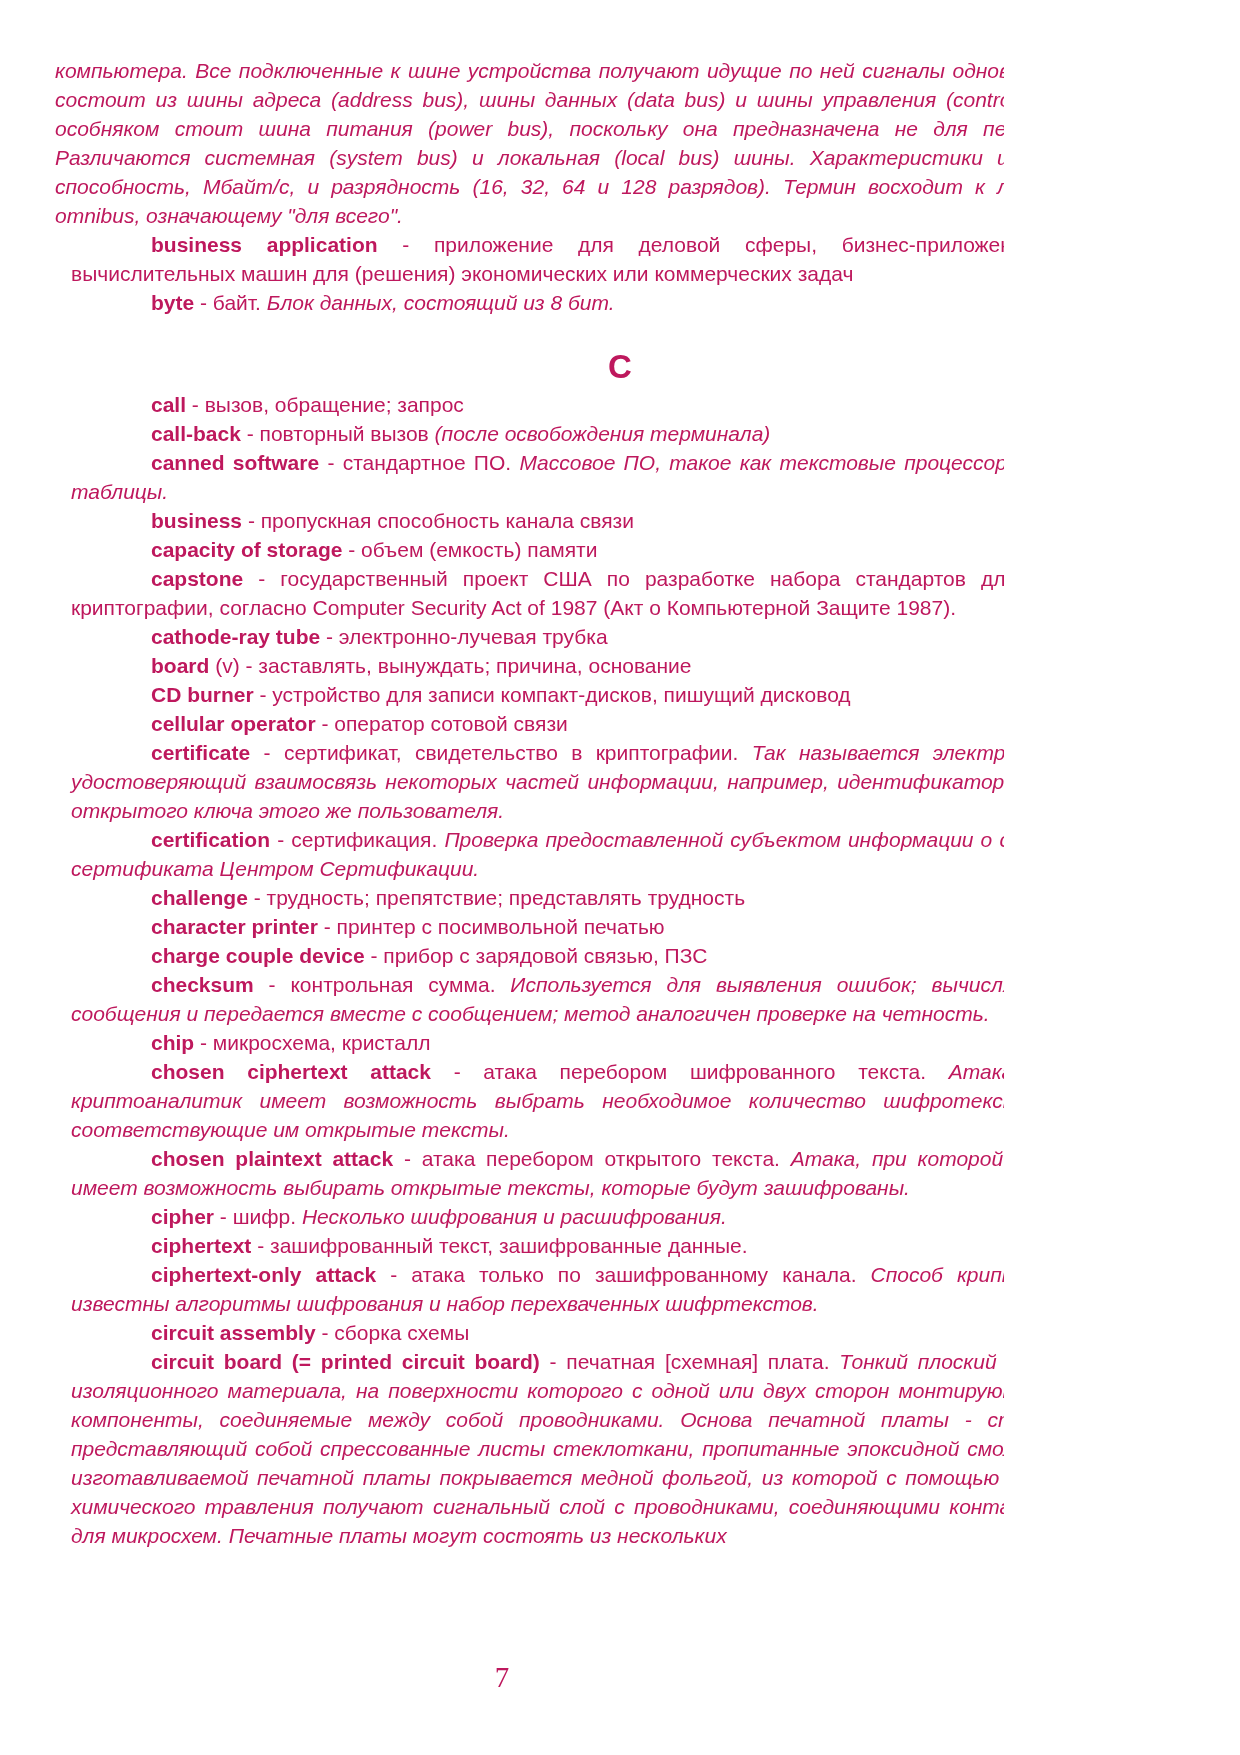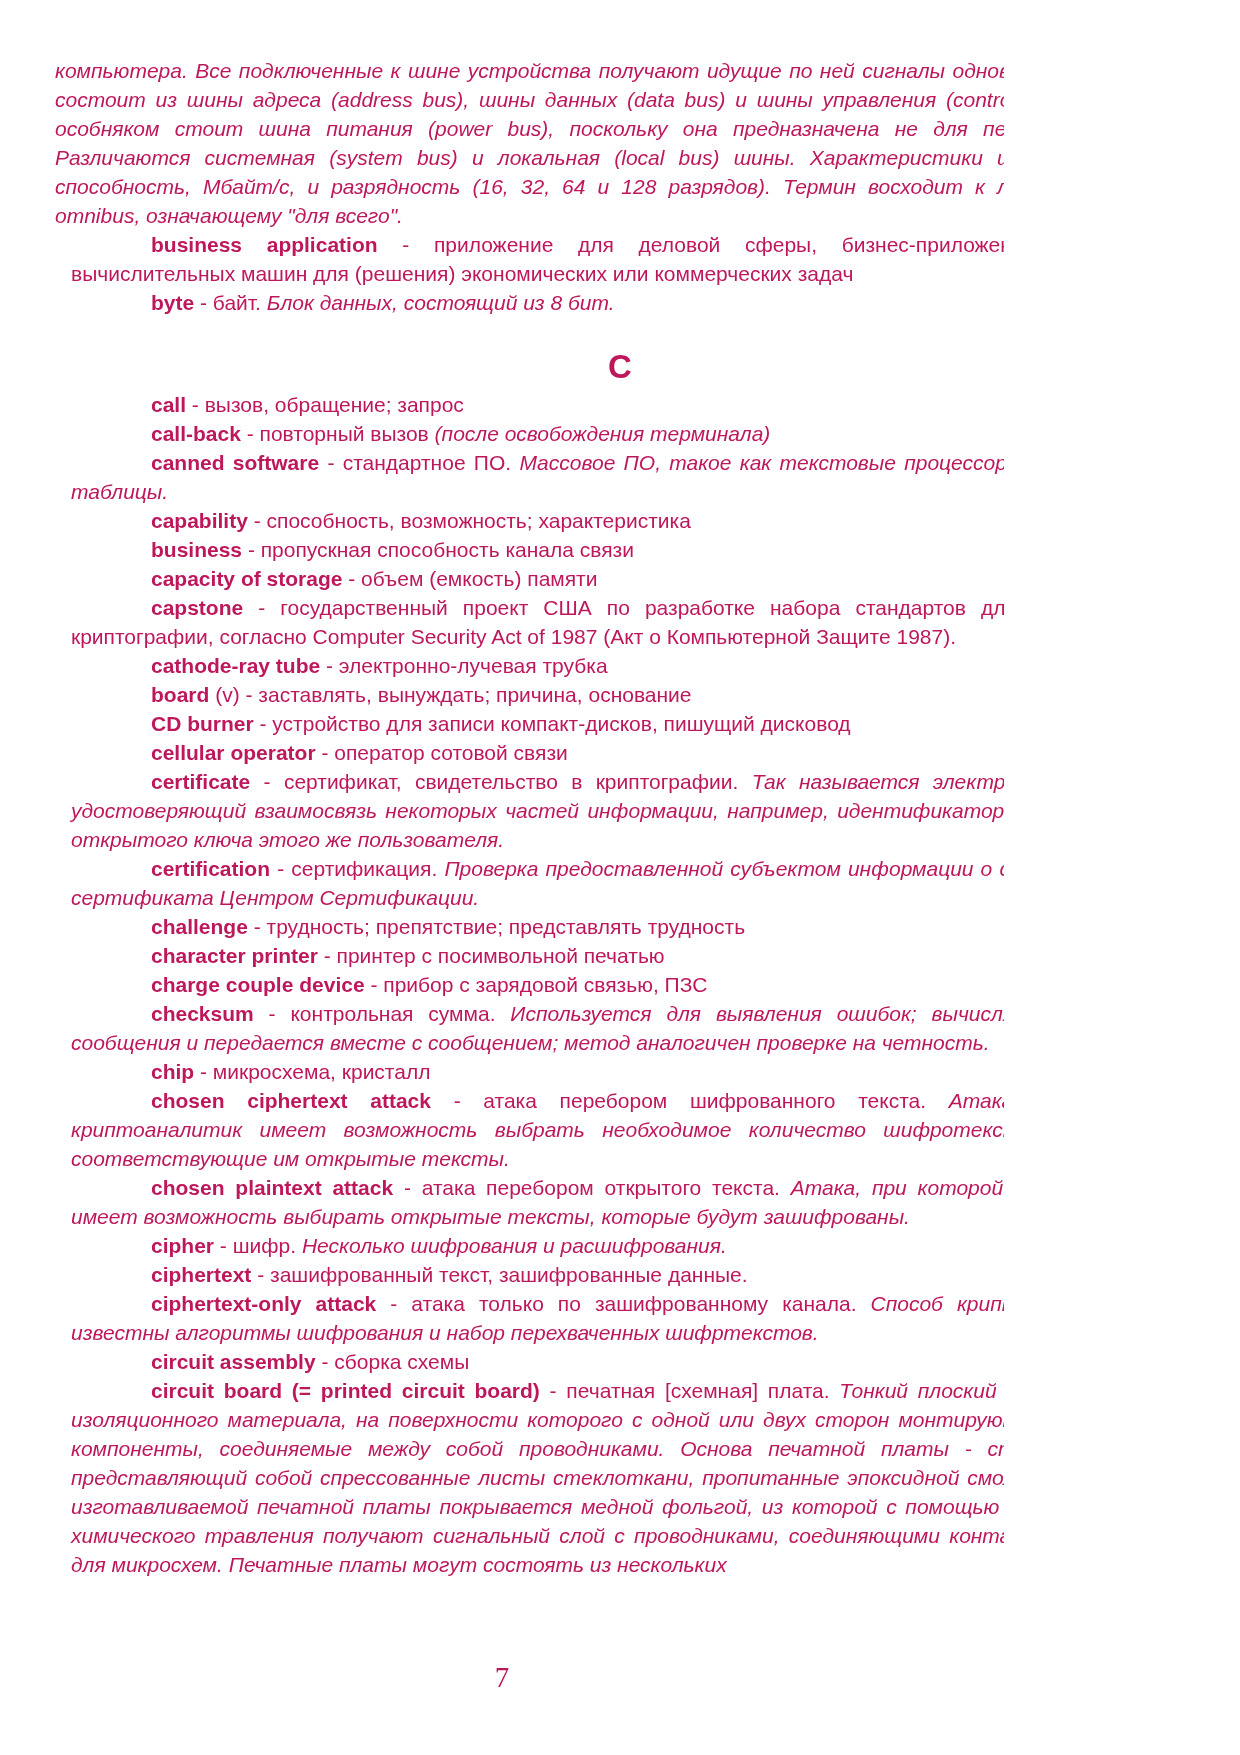--- a/index.html
+++ b/index.html
@@ -75,21 +75,20 @@
   <p class="para entry"><b class="term">byte</b><span class="suffix"></span><span class="definition"> - байт. </span><i class="note">Блок данных, состоящий из 8 бит.</i></p>
 </div>
     <h2 class="section-header">C</h2>
     <div id="c-entries">
   <p class="para entry"><b class="term">call</b><span class="suffix"></span><span class="definition"> - вызов, обращение; запрос</span><i class="note"></i></p>
 
   <p class="para entry"><b class="term">call-back</b><span class="suffix"></span><span class="definition"> - повторный вызов </span><i class="note">(после освобождения терминала)</i></p>
 
   <p class="para entry"><b class="term">canned software</b><span class="suffix"></span><span class="definition"> - стандартное ПО. </span><i class="note">Массовое ПО, такое как текстовые процессоры и электронные таблицы.</i></p>
 
-  <p class="para entry"><b class="term">capability</b><span class="suffix"></span><span class="definition"> - способность, возможность; характеристика</span><i class="note"></i></p>
 
   <p class="para entry"><b class="term">business</b><span class="suffix"></span><span class="definition"> - пропускная способность канала связи</span><i class="note"></i></p>
 
   <p class="para entry"><b class="term">capacity of storage</b><span class="suffix"></span><span class="definition"> - объем (емкость) памяти</span><i class="note"></i></p>
 
   <p class="para entry"><b class="term">capstone</b><span class="suffix"></span><span class="definition"> - государственный проект США по разработке набора стандартов для общедоступной криптографии, согласно Computer Security Act of 1987 (Акт о Компьютерной Защите 1987).</span><i class="note"></i></p>
 
   <p class="para entry"><b class="term">cathode-ray tube</b><span class="suffix"></span><span class="definition"> - электронно-лучевая трубка</span><i class="note"></i></p>
 
   <p class="para entry"><b class="term">board</b><span class="suffix"> (v)</span><span class="definition"> - заставлять, вынуждать; причина, основание</span><i class="note"></i></p>

